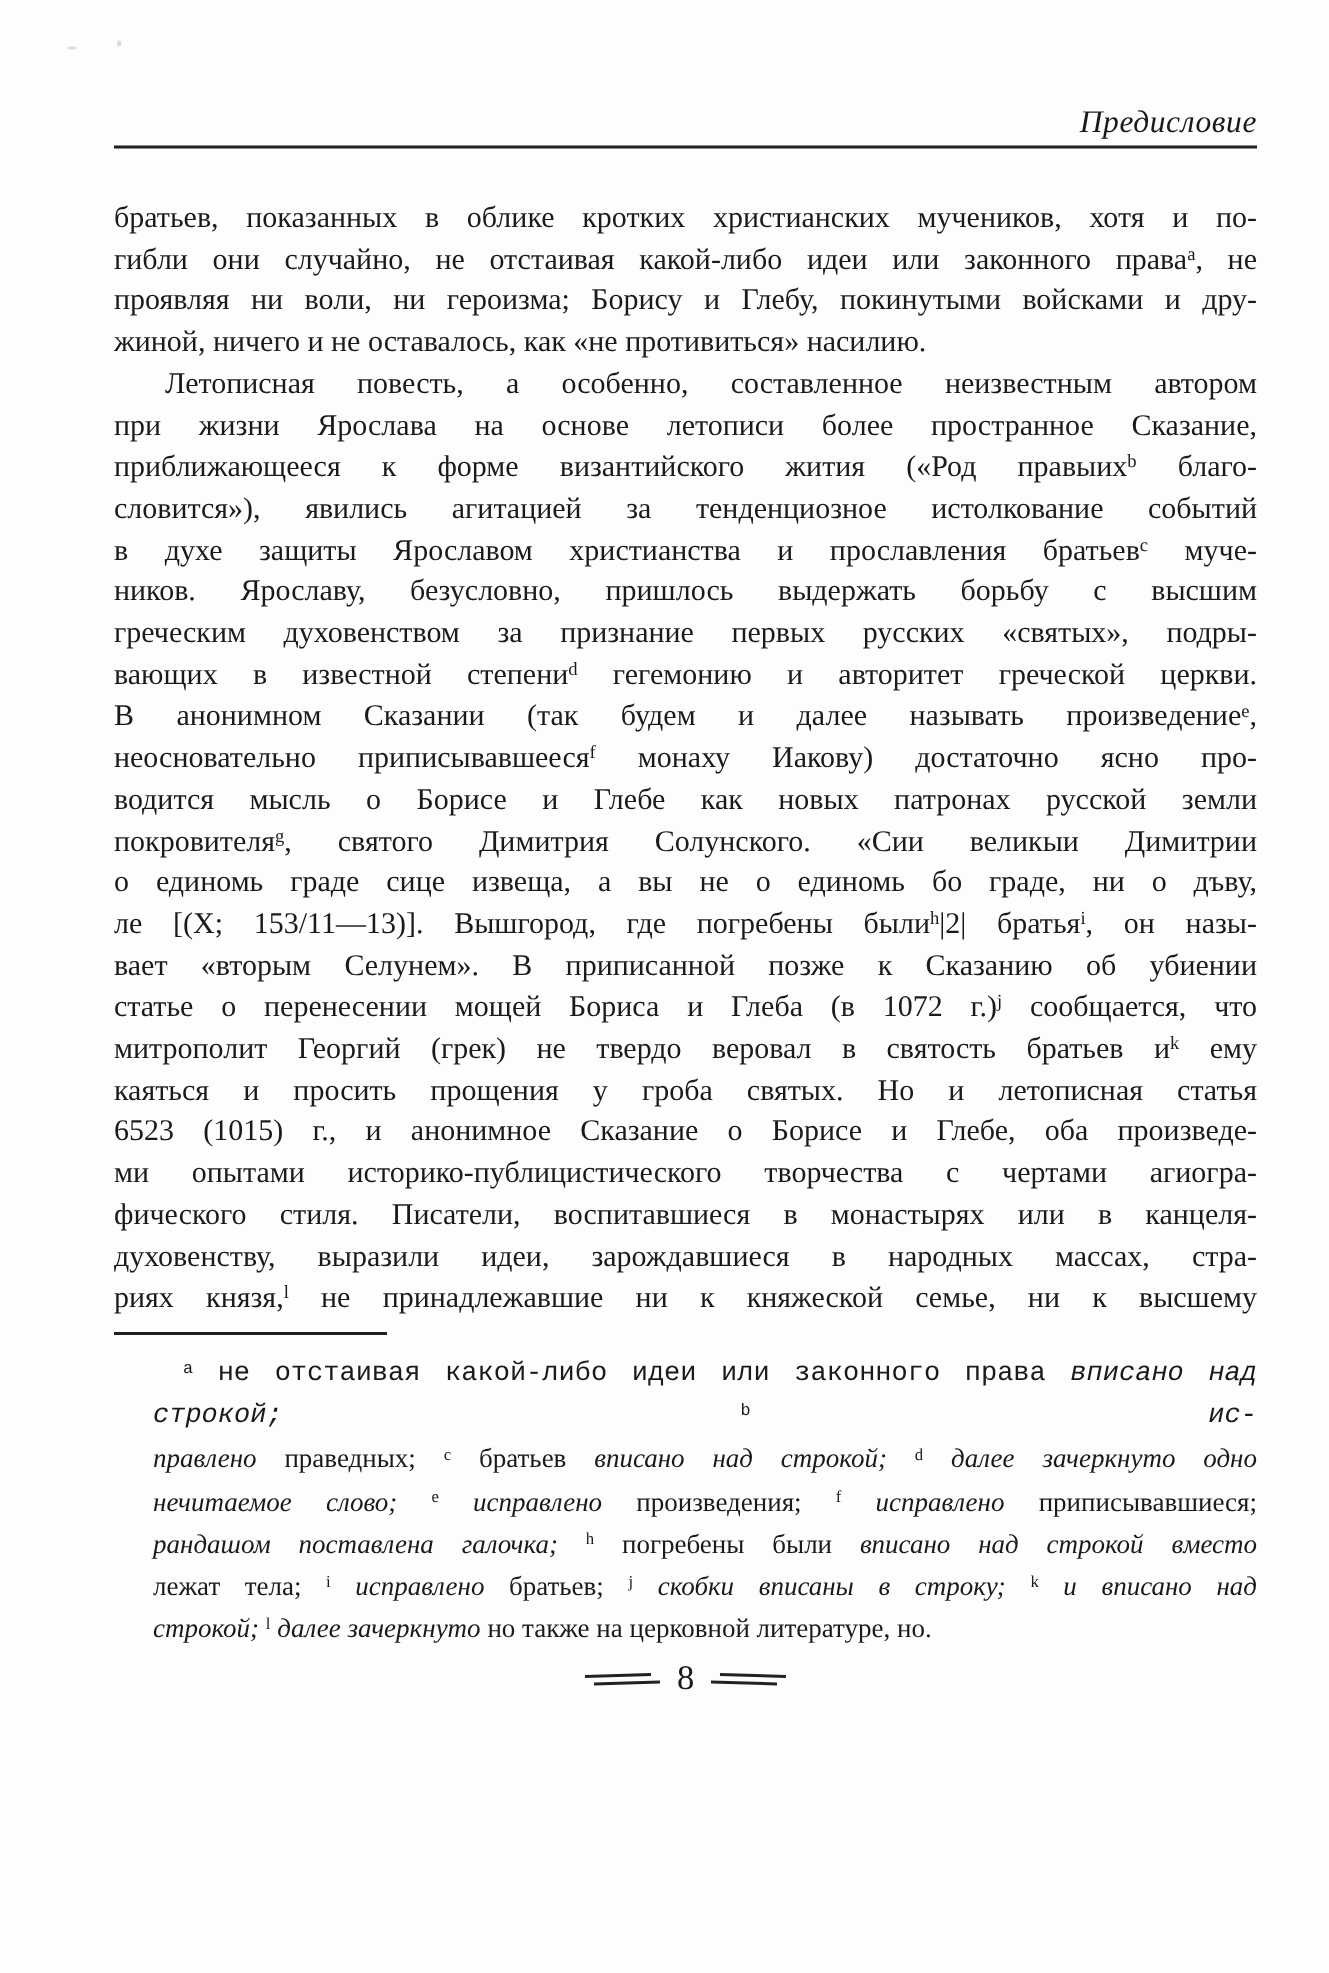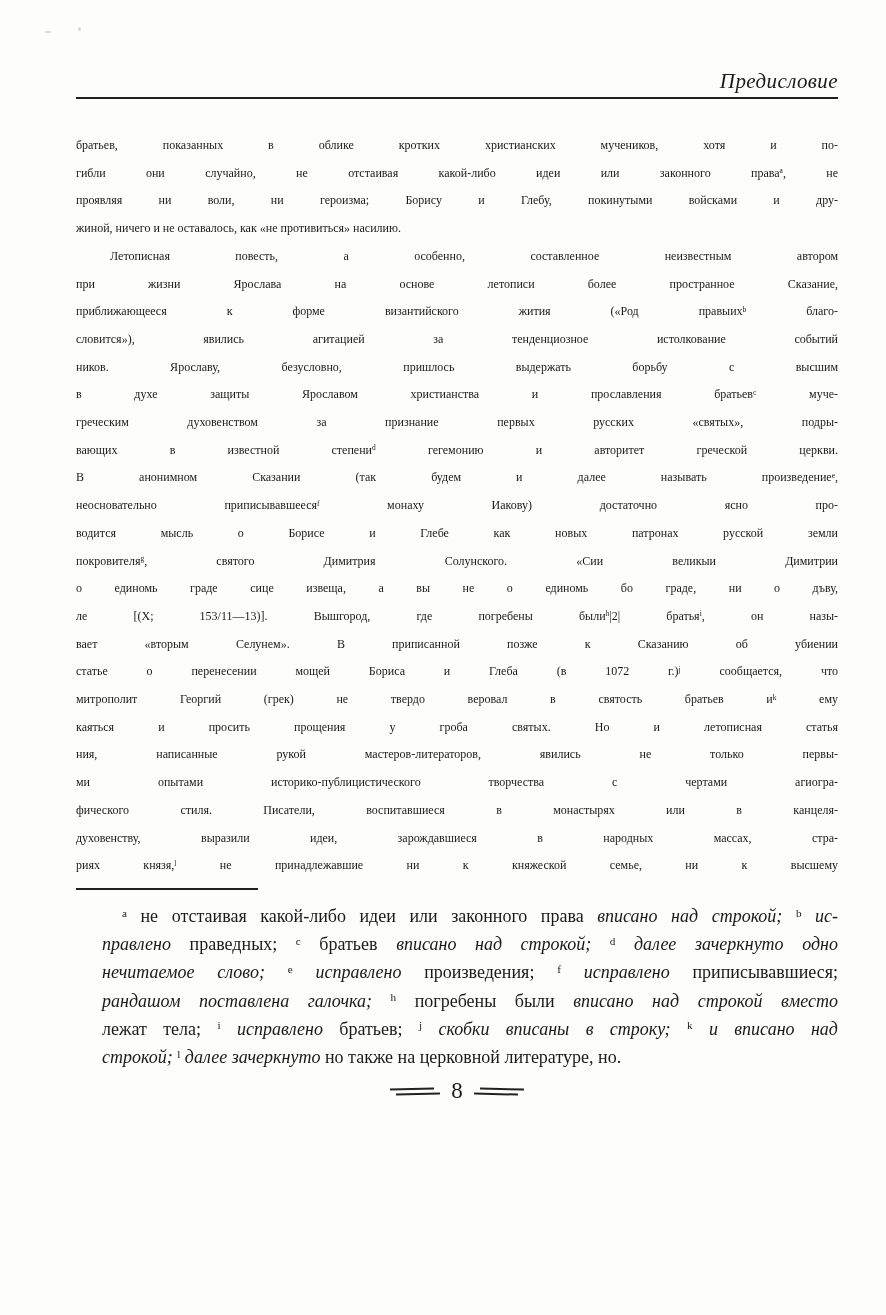--- a/index.html
+++ b/index.html
@@ -16,38 +16,38 @@
   .running-title {
     margin-top: 53px;
     text-align: right;
     font-style: italic;
     font-size: 21px;
     line-height: 25px;
     letter-spacing: 0.4px;
   }
   .header-rule { margin-top: 3px; height: 2px; background: #1f1f1f; }
 
-  .body-text { margin-top: 33px; font-size: 12px; line-height: 27.7px; font-family: Liberation Serif, serif; }
+  .body-text { margin-top: 33px; font-size: 20px; line-height: 27.7px; font-family: Liberation Serif, serif; }
   .line { text-align: justify; text-align-last: justify; }
   .line.last { text-align-last: left; }
   .body-text .line.indent { text-indent: 34px; }
 
   .sup { font-size: 0.62em; position: relative; top: -0.48em; line-height: 0; }
   .ital { font-style: italic; }
 
   .footnote-sep { margin-top: 8px; width: 182px; height: 2px; background: #1f1f1f; }
 
   .footnotes {
     margin-top: 12px;
     margin-left: 26px;
     width: 736px;
     font-size: 18px;
     line-height: 28.2px;
   }
-  .footnotes .line.indent { text-indent: 20px; }
+  .footnotes .line.indent { text-indent: 20px; font-family: Liberation Mono, monospace; }
 
   .page-number-row {
     margin-top: 5px;
     display: flex;
     justify-content: center;
     align-items: center;
     gap: 11px;
   }
   .page-number { font-size: 23px; line-height: 30px; }
   .orn { width: 50px; height: 10px; position: relative; display: inline-block; }
@@ -81,35 +81,35 @@
 
     <div class="body-text">
         <div class="line"><span class="rom">братьев, показанных в облике кротких христианских мучеников, хотя и по-</span></div>
         <div class="line"><span class="rom">гибли они случайно, не отстаивая какой-либо идеи или законного права</span><span class="sup">a</span><span class="rom">, не</span></div>
         <div class="line"><span class="rom">проявляя ни воли, ни героизма; Борису и Глебу, покинутыми войсками и дру-</span></div>
         <div class="line last"><span class="rom">жиной, ничего и не оставалось, как «не противиться» насилию.</span></div>
         <div class="line indent"><span class="rom">Летописная повесть, а особенно, составленное неизвестным автором</span></div>
         <div class="line"><span class="rom">при жизни Ярослава на основе летописи более пространное Сказание,</span></div>
         <div class="line"><span class="rom">приближающееся к форме византийского жития («Род правыих</span><span class="sup">b</span><span class="rom"> благо-</span></div>
         <div class="line"><span class="rom">словится»), явились агитацией за тенденциозное истолкование событий</span></div>
+        <div class="line"><span class="rom">в духе защиты Ярославом христианства и прославления братьев</span><span class="sup">c</span><span class="rom"> муче-</span></div>
         <div class="line"><span class="rom">ников. Ярославу, безусловно, пришлось выдержать борьбу с высшим</span></div>
-        <div class="line"><span class="rom">в духе защиты Ярославом христианства и прославления братьев</span><span class="sup">c</span><span class="rom"> муче-</span></div>
         <div class="line"><span class="rom">греческим духовенством за признание первых русских «святых», подры-</span></div>
         <div class="line"><span class="rom">вающих в известной степени</span><span class="sup">d</span><span class="rom"> гегемонию и авторитет греческой церкви.</span></div>
         <div class="line"><span class="rom">В анонимном Сказании (так будем и далее называть произведение</span><span class="sup">e</span><span class="rom">,</span></div>
         <div class="line"><span class="rom">неосновательно приписывавшееся</span><span class="sup">f</span><span class="rom"> монаху Иакову) достаточно ясно про-</span></div>
         <div class="line"><span class="rom">водится мысль о Борисе и Глебе как новых патронах русской земли</span></div>
         <div class="line"><span class="rom">покровителя</span><span class="sup">g</span><span class="rom">, святого Димитрия Солунского. «Сии великыи Димитрии</span></div>
         <div class="line"><span class="rom">о единомь граде сице извеща, а вы не о единомь бо граде, ни о дъву,</span></div>
         <div class="line"><span class="rom">ле [(X; 153/11—13)]. Вышгород, где погребены были</span><span class="sup">h</span><span class="rom">|2| братья</span><span class="sup">i</span><span class="rom">, он назы-</span></div>
         <div class="line"><span class="rom">вает «вторым Селунем». В приписанной позже к Сказанию об убиении</span></div>
         <div class="line"><span class="rom">статье о перенесении мощей Бориса и Глеба (в 1072 г.)</span><span class="sup">j</span><span class="rom"> сообщается, что</span></div>
         <div class="line"><span class="rom">митрополит Георгий (грек) не твердо веровал в святость братьев и</span><span class="sup">k</span><span class="rom"> ему</span></div>
         <div class="line"><span class="rom">каяться и просить прощения у гроба святых. Но и летописная статья</span></div>
-        <div class="line"><span class="rom">ния, написанные рукой мастеров-литераторов, явились не только первы-</span></div>
+        <div class="line"><span class="rom">6523 (1015) г., и анонимное Сказание о Борисе и Глебе, оба произведе-</span></div>
         <div class="line"><span class="rom">ми опытами историко-публицистического творчества с чертами агиогра-</span></div>
         <div class="line"><span class="rom">фического стиля. Писатели, воспитавшиеся в монастырях или в канцеля-</span></div>
         <div class="line"><span class="rom">духовенству, выразили идеи, зарождавшиеся в народных массах, стра-</span></div>
         <div class="line"><span class="rom">риях князя,</span><span class="sup">l</span><span class="rom"> не принадлежавшие ни к княжеской семье, ни к высшему</span></div>
       </div>
 
     <div class="footnote-sep"></div>
 
     <div class="footnotes">
         <div class="line indent"><span class="sup">a</span><span class="rom"> не отстаивая какой-либо идеи или законного права </span><span class="ital">вписано над строкой;</span><span class="rom"> </span><span class="sup">b</span><span class="ital"> ис-</span></div>

